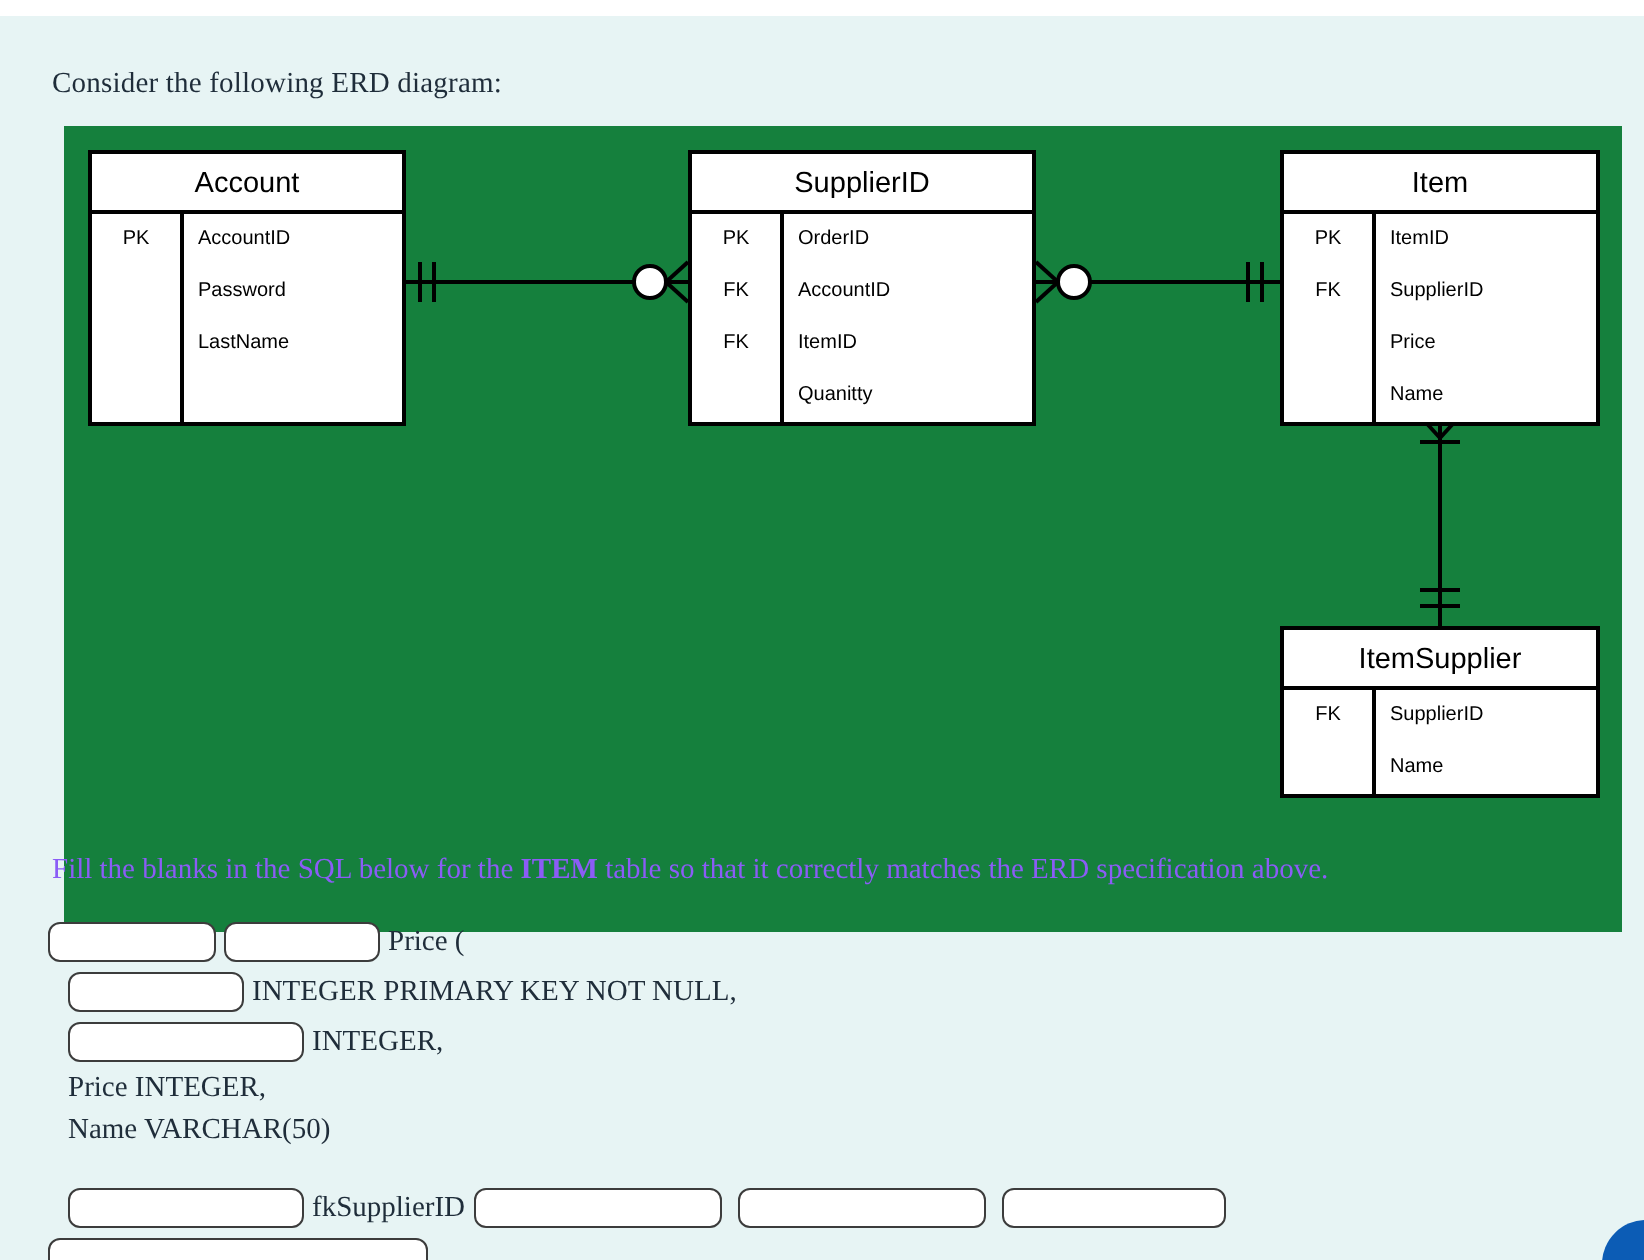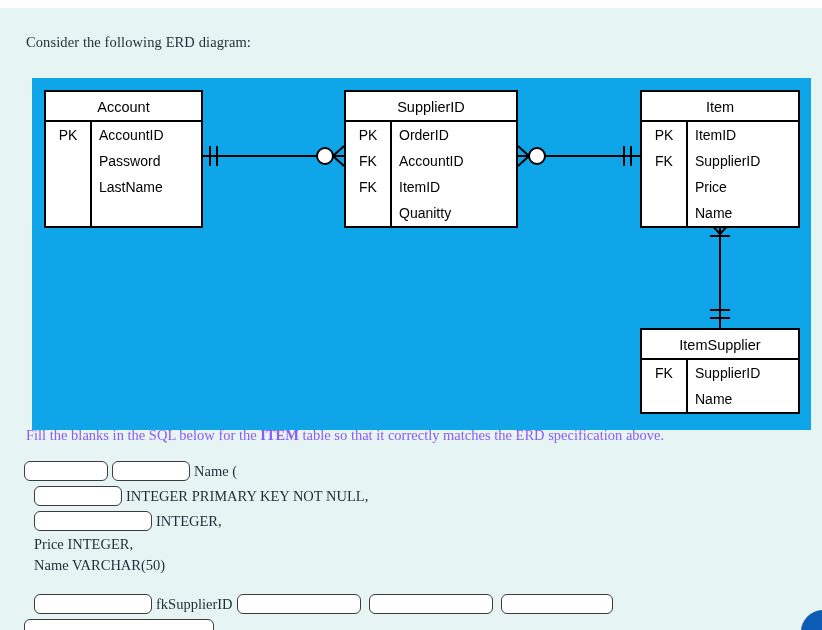--- a/index.html
+++ b/index.html
@@ -30,24 +30,24 @@
     font-size: 14.5px;
     color: #1f2d3a;
     letter-spacing: 0.1px;
     white-space: nowrap;
   }
 
   
   #diagram-panel {
     position: absolute;
     left: 32px;
-    top: 70px;
+    top: 55px;
     width: 779px;
-    height: 352px;
-    background: #0ea5e9;
+    height: 403px;
+    background: #15803d;
   }
   #diagram-svg {
     position: absolute;
     left: 0;
     top: 0;
   }
 
   
   .entity {
     position: absolute;
@@ -75,21 +75,21 @@
     border-right: 2px solid #000000;
     box-sizing: border-box;
   }
   .attr-col {
     flex: 1 1 auto;
     box-sizing: border-box;
   }
   .key-cell, .attr-cell {
     height: 26px;
     line-height: 26px;
-    font-size: 14px;
+    font-size: 10px;
     color: #000000;
     box-sizing: border-box;
   }
   .key-cell {
     text-align: center;
   }
   .attr-cell {
     text-align: left;
     padding-left: 7px;
   }
@@ -271,21 +271,21 @@
 
   </div>
 
   <div class="question-text"><span>Fill the blanks in the SQL below for the </span><b>ITEM</b><span> table so that it correctly matches the ERD specification above.</span></div>
 
   <div id="sql-form">
 
     <div class="sql-row">
       <input class="blank" style="width: 84px;" value="">
       <input class="blank" style="width: 78px; margin-left: 4px;" value="">
-      <span class="sql-label">Name (</span>
+      <span class="sql-label">Price (</span>
     </div>
 
     <div class="sql-row" style="padding-left:10px;">
       <input class="blank" style="width: 88px;" value="">
       <span class="sql-label">INTEGER PRIMARY KEY NOT NULL,</span>
     </div>
 
     <div class="sql-row" style="padding-left:10px;">
       <input class="blank" style="width: 118px;" value="">
       <span class="sql-label">INTEGER,</span>

